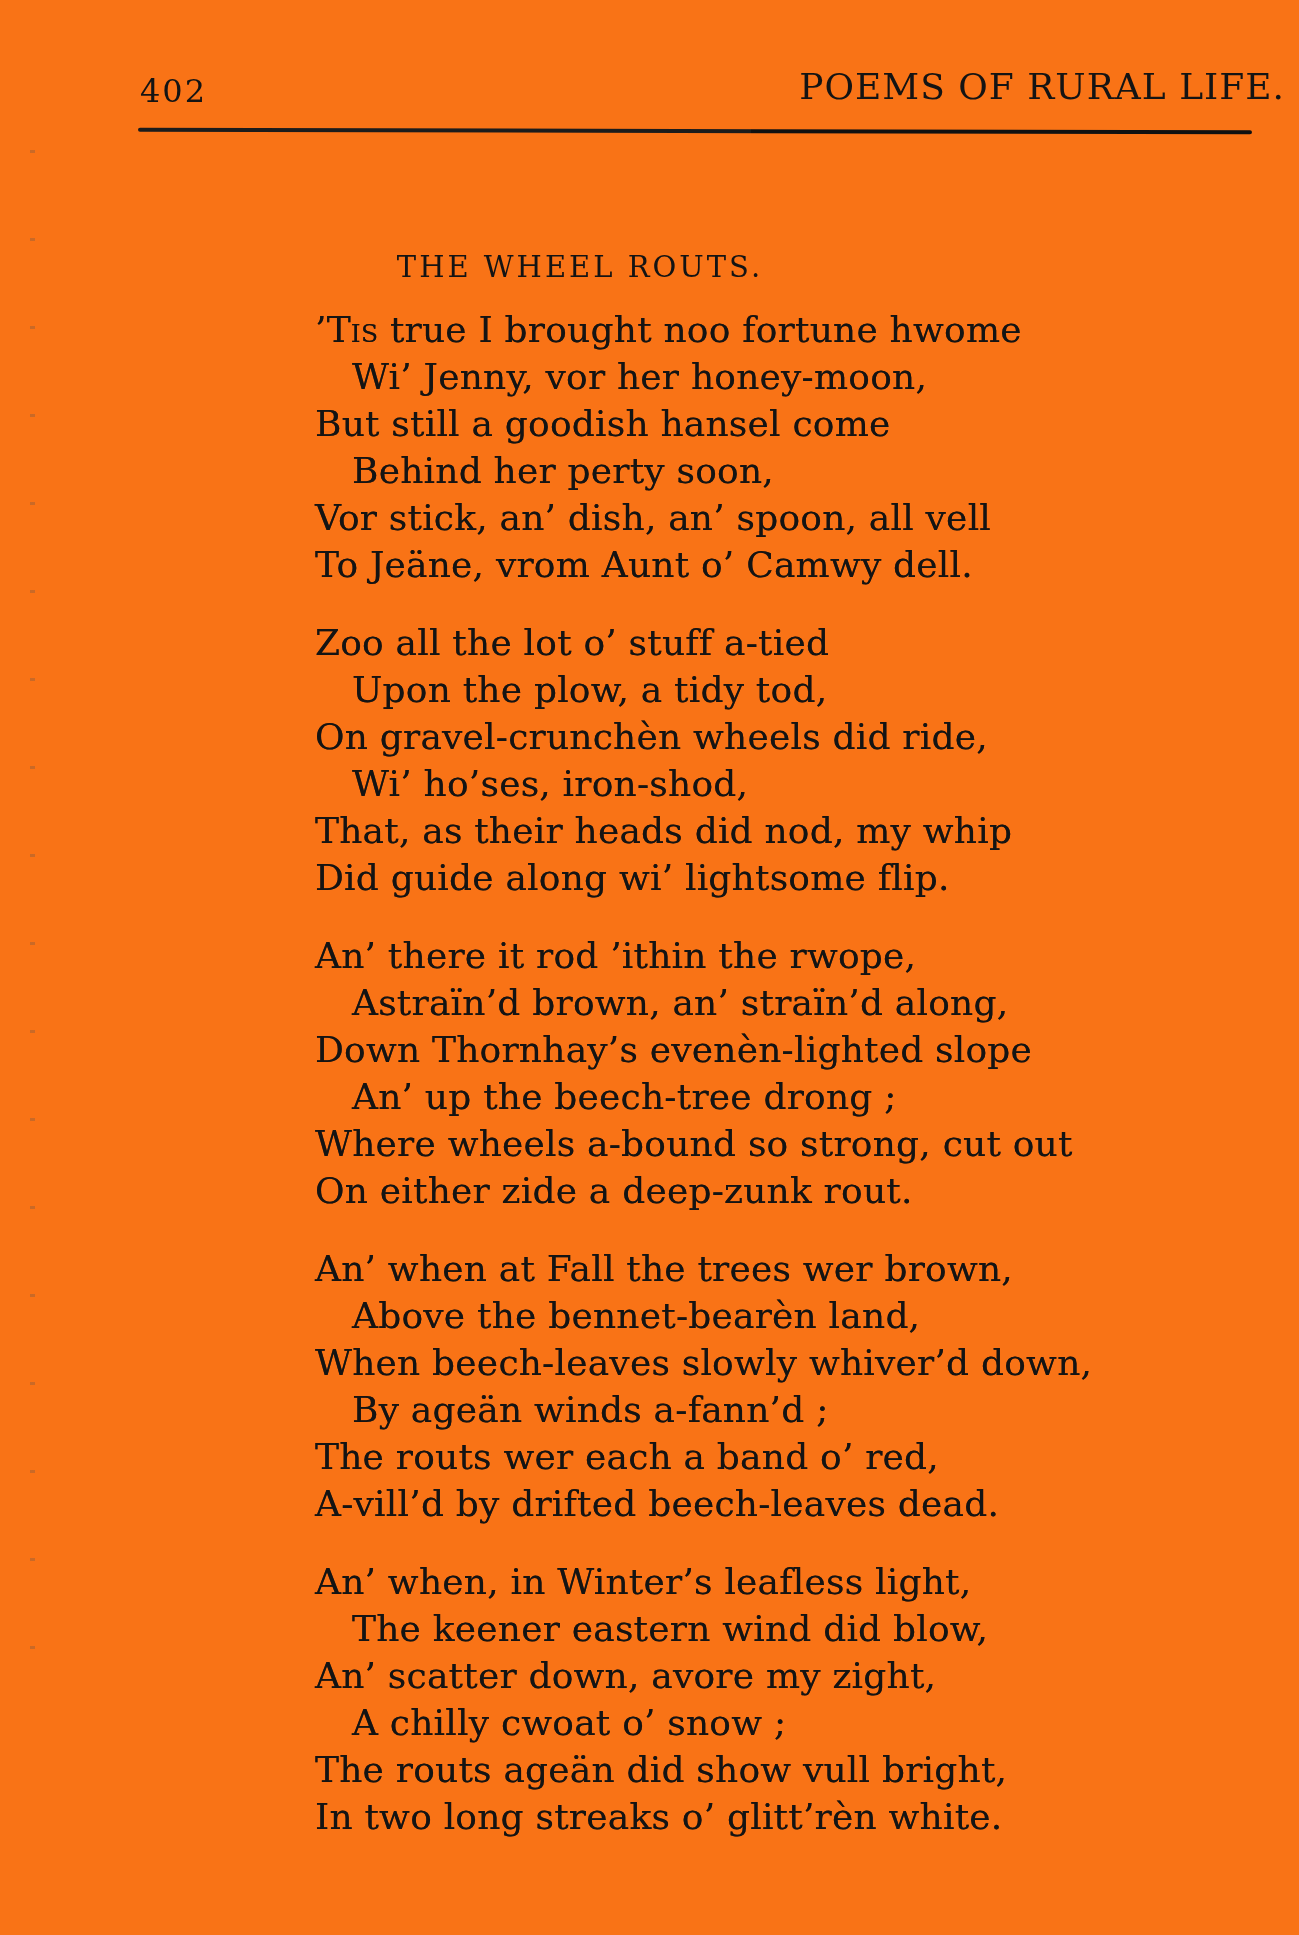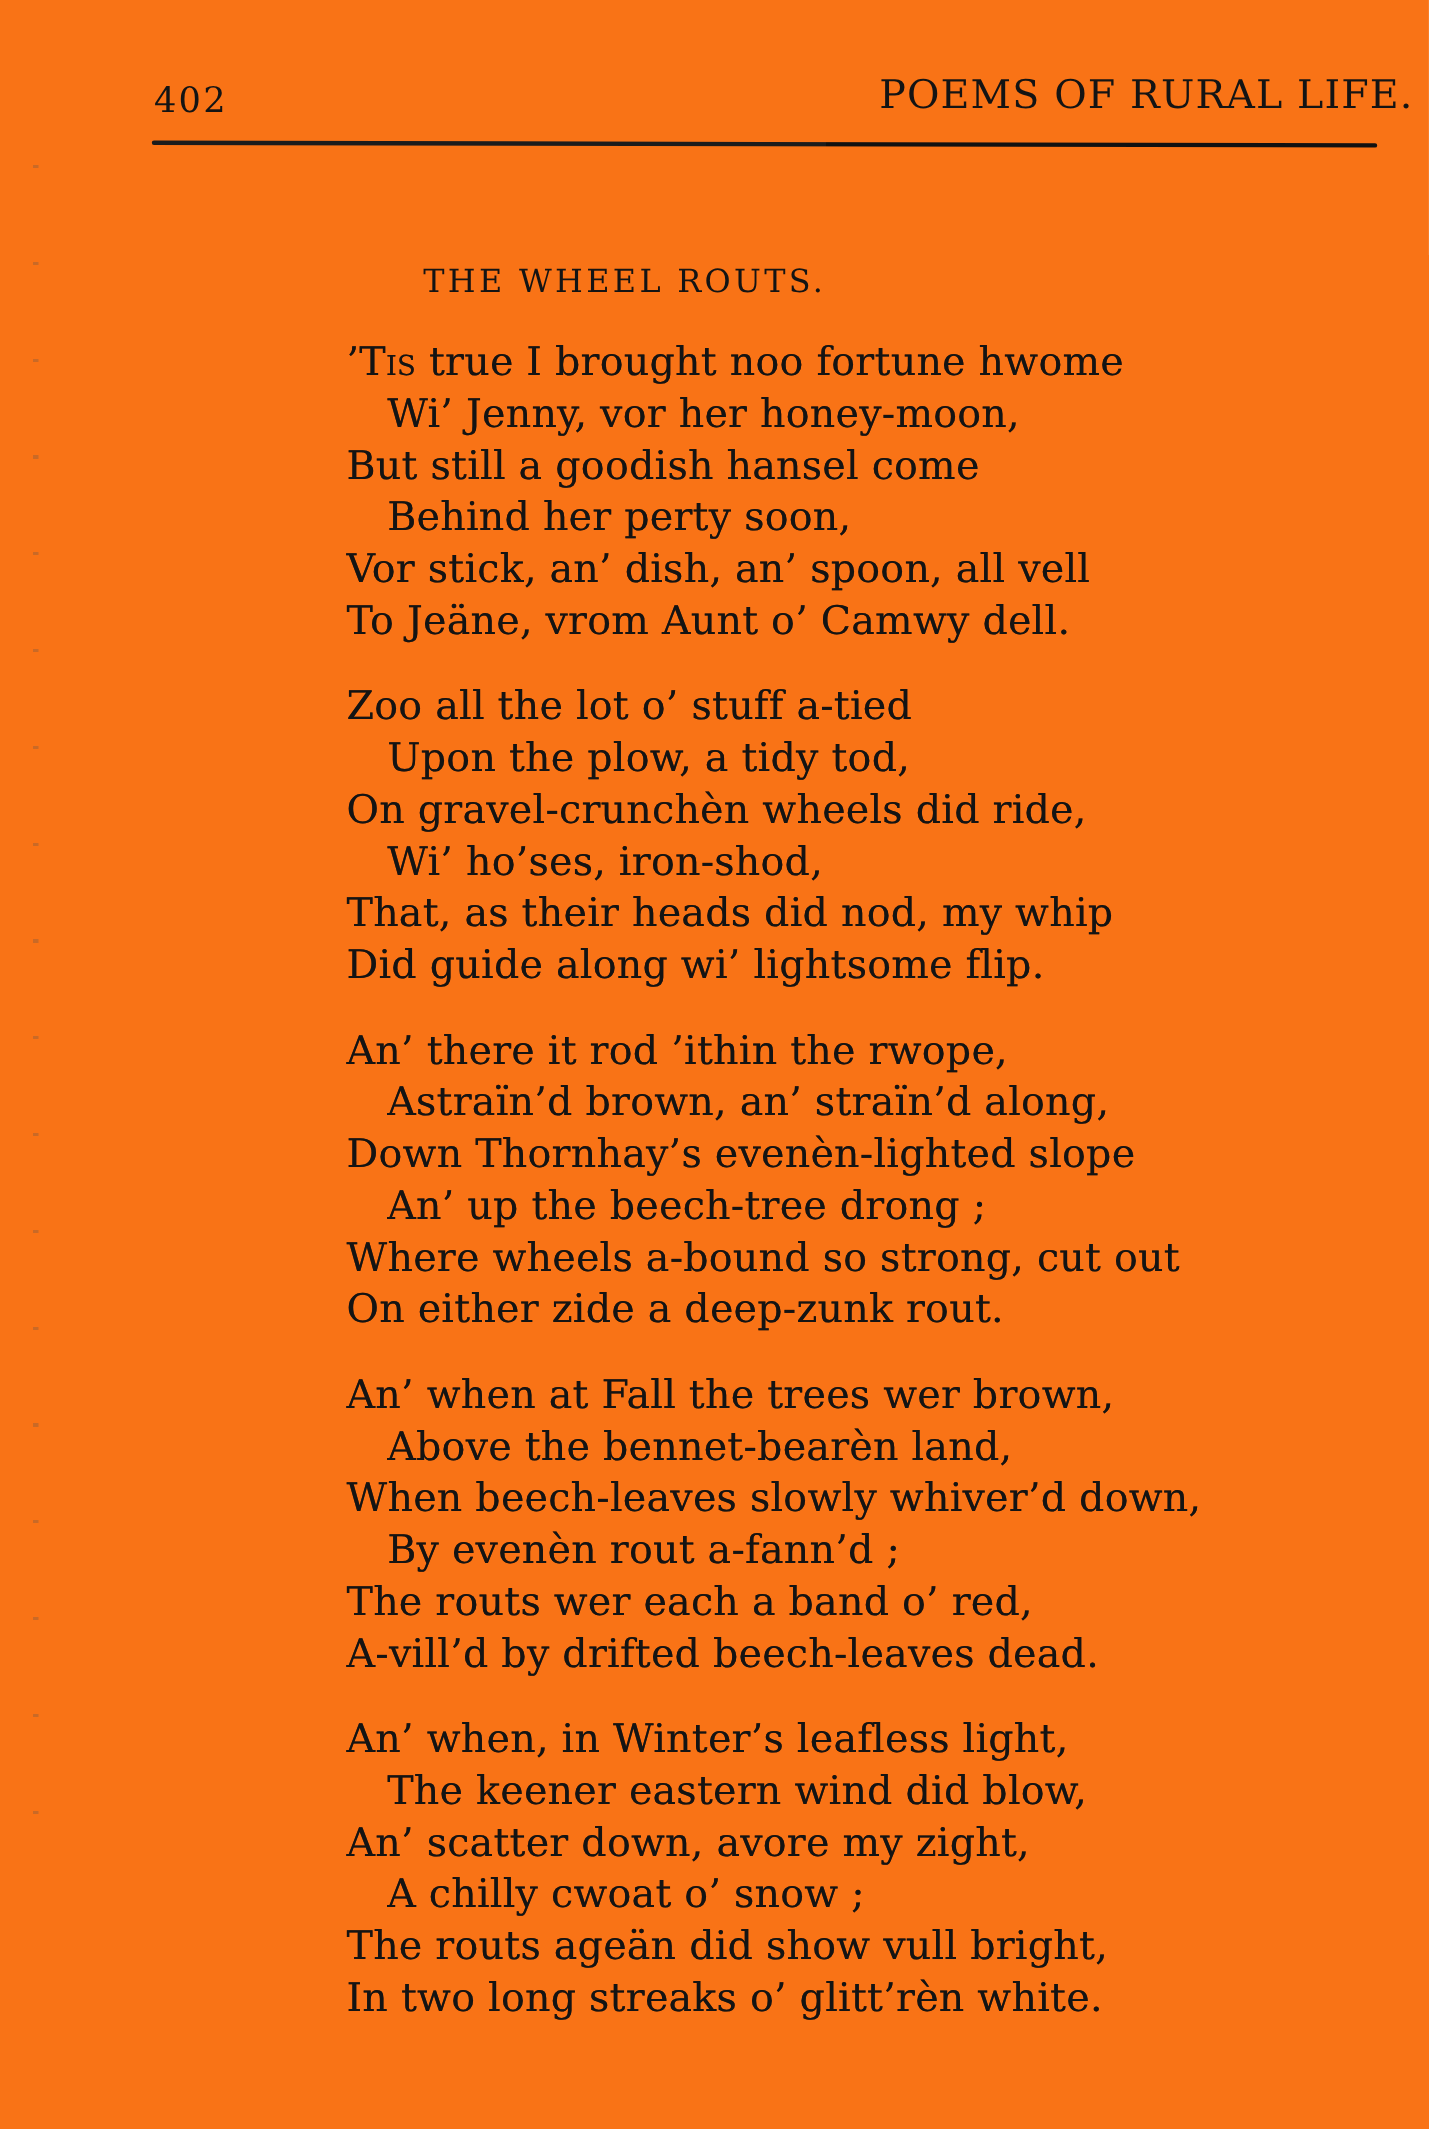--- a/index.html
+++ b/index.html
@@ -77,21 +77,21 @@
   .sc-lead { font-variant: small-caps; text-align: center; }
 </style>
 </head>
 <body>
 
 <div class="page">
   <div class="scan-noise"></div>
   <div class="page-number">402</div>
   <div class="running-head">POEMS OF RURAL LIFE.</div>
   <div class="head-rule"></div>
-  <h1 class="poem-title" style="margin:0;font-weight:normal;">THE WHEEL ROUTS.</h1>
+  <h1 class="poem-title" style="margin:12px;font-weight:normal;">THE WHEEL ROUTS.</h1>
   <div class="poem-body">
       <div class="stanza">
         <div class="line"><span class="sc-lead">’Tis</span> true I brought noo fortune hwome</div>
         <div class="line indent">Wi’ Jenny, vor her honey-moon,</div>
         <div class="line">But still a goodish hansel come</div>
         <div class="line indent">Behind her perty soon,</div>
         <div class="line">Vor stick, an’ dish, an’ spoon, all vell</div>
         <div class="line">To Jeäne, vrom Aunt o’ Camwy dell.</div>
       </div>
       <div class="stanza">
@@ -107,21 +107,21 @@
         <div class="line indent">Astraïn’d brown, an’ straïn’d along,</div>
         <div class="line">Down Thornhay’s evenèn-lighted slope</div>
         <div class="line indent">An’ up the beech-tree drong ;</div>
         <div class="line">Where wheels a-bound so strong, cut out</div>
         <div class="line">On either zide a deep-zunk rout.</div>
       </div>
       <div class="stanza">
         <div class="line">An’ when at Fall the trees wer brown,</div>
         <div class="line indent">Above the bennet-bearèn land,</div>
         <div class="line">When beech-leaves slowly whiver’d down,</div>
-        <div class="line indent">By evenèn rout a-fann’d ;</div>
+        <div class="line indent">By ageän winds a-fann’d ;</div>
         <div class="line">The routs wer each a band o’ red,</div>
         <div class="line">A-vill’d by drifted beech-leaves dead.</div>
       </div>
       <div class="stanza">
         <div class="line">An’ when, in Winter’s leafless light,</div>
         <div class="line indent">The keener eastern wind did blow,</div>
         <div class="line">An’ scatter down, avore my zight,</div>
         <div class="line indent">A chilly cwoat o’ snow ;</div>
         <div class="line">The routs ageän did show vull bright,</div>
         <div class="line">In two long streaks o’ glitt’rèn white.</div>

